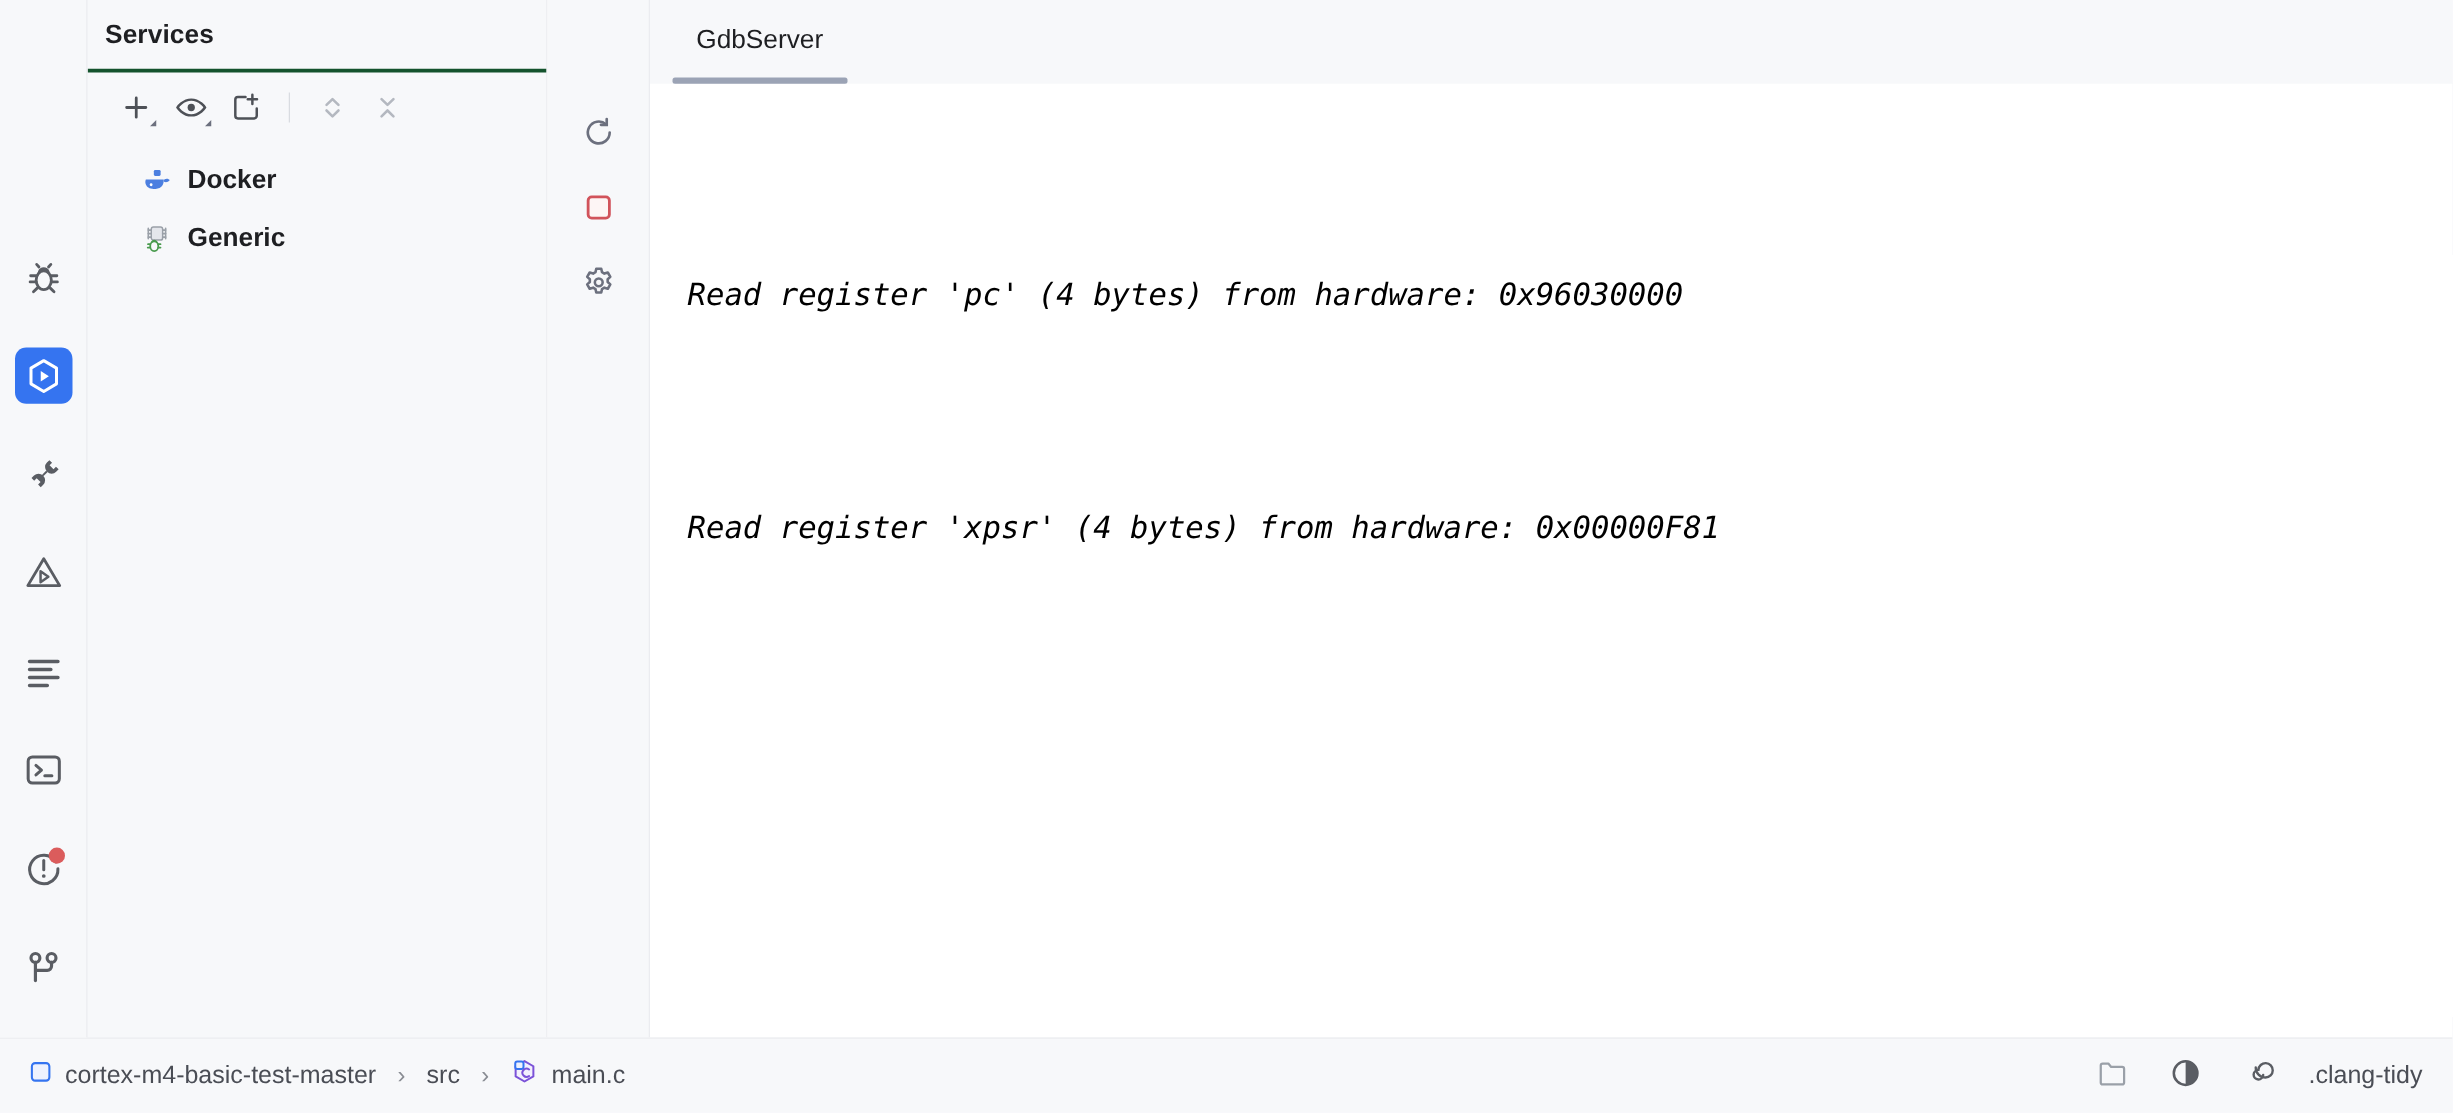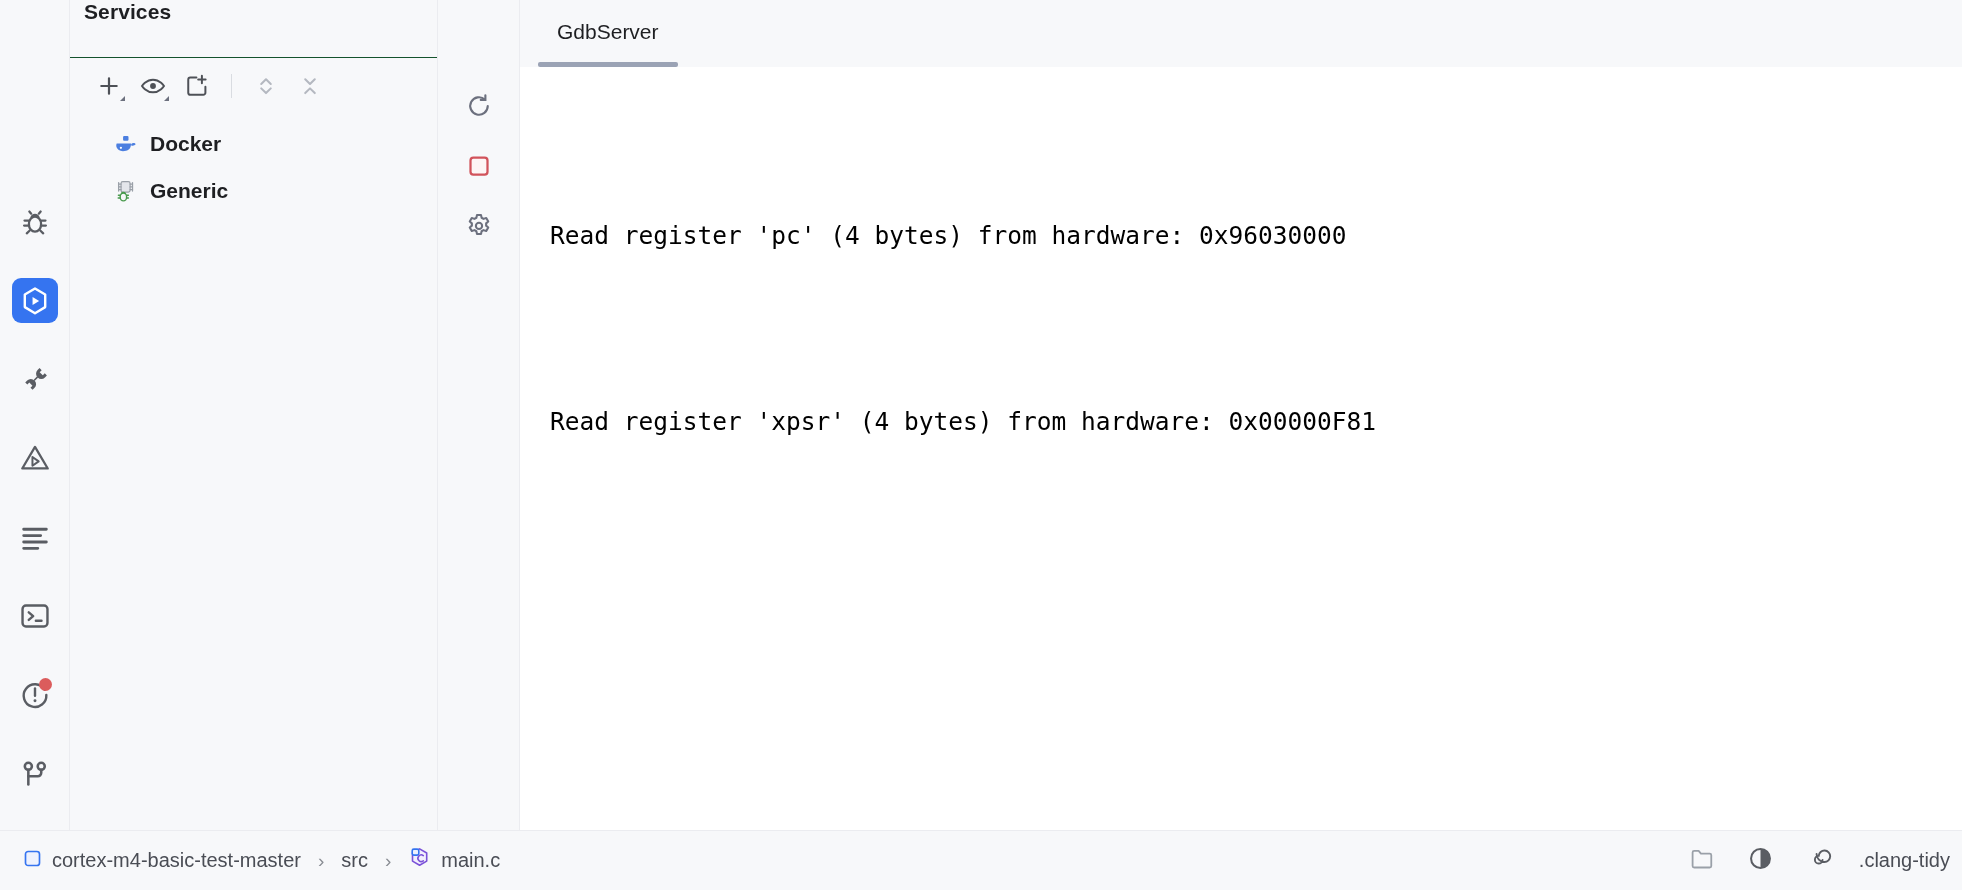--- a/index.html
+++ b/index.html
@@ -62,22 +62,23 @@
     min-width: 368px;
     background: #F7F8FA;
     border-right: 1px solid #EBECF0;
     display: flex;
     flex-direction: column;
   }
   .services-header {
     height: 58px;
     min-height: 58px;
     display: flex;
+    align-items: center;
     padding-left: 14px;
-    border-bottom: 1px solid #14532d;
+    border-bottom: 3px solid #14532d;
   }
   .services-title {
     font-size: 21px;
     font-weight: bold;
     color: #1E1F22;
     letter-spacing: .1px;
   }
   .services-toolbar {
     height: 56px;
     min-height: 56px;
@@ -194,31 +195,31 @@
     padding: 14px 0 0 30px;
     overflow: hidden;
     font-family: "DejaVu Sans Mono", "Liberation Mono", monospace;
     font-size: 24.5px;
     line-height: 62px;
     color: #000000;
     letter-spacing: 0px;
     white-space: pre;
     cursor: text;
   }
-  .console-line { height: 62px; }
+  .console-line { height: 62px; font-style: italic; }
 
   
   .statusbar {
     height: 60px;
     min-height: 60px;
     background: #F7F8FA;
     border-top: 1px solid #EBECF0;
     display: flex;
     align-items: center;
-    padding: 0 12px 0 18px;
+    padding: 0 24px 0 18px;
   }
   .crumbs {
     display: flex;
     align-items: center;
     gap: 0px;
     flex: 1;
   }
   .crumb {
     display: flex;
     align-items: center;

